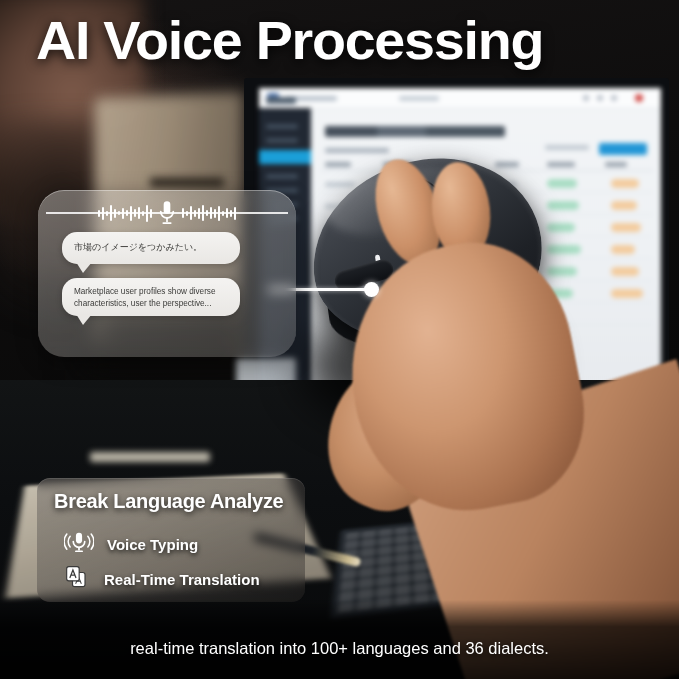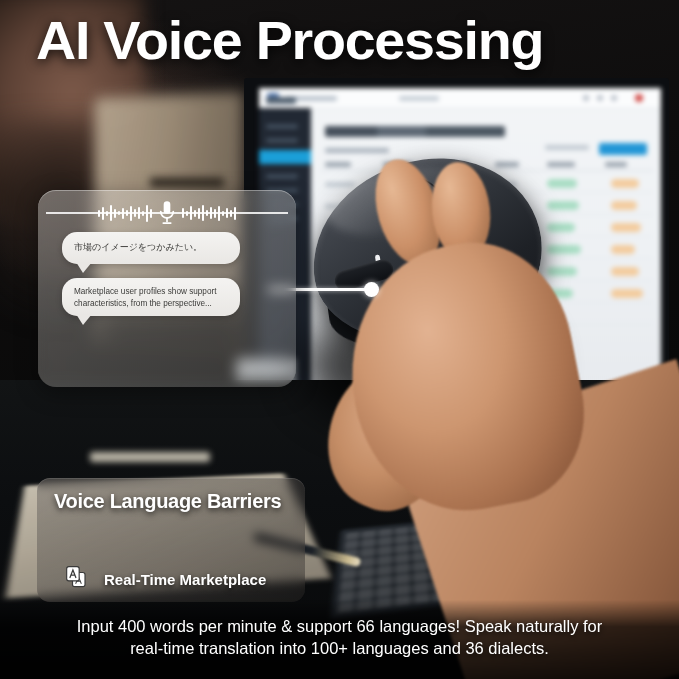--- a/index.html
+++ b/index.html
@@ -132,23 +132,23 @@
   .leader{position:absolute;left:268px;top:288px;width:102px;height:3px;background:#fff;border-radius:2px;box-shadow:0 0 4px rgba(255,255,255,.6);}
   .leader-dot{position:absolute;left:364px;top:282px;width:15px;height:15px;border-radius:50%;background:#fff;box-shadow:0 0 6px rgba(255,255,255,.7);}
 
   
   .title{position:absolute;left:36px;top:12px;width:620px;color:#fff;
       font-size:54px;font-weight:bold;letter-spacing:-1.2px;line-height:1.05;
       font-family:"Liberation Sans",sans-serif;
       text-shadow:0 3px 12px rgba(0,0,0,.85);transform:scaleX(1.03);transform-origin:left center;}
 
   
-  .chat{position:absolute;left:38px;top:190px;width:258px;height:197px;
+  .chat{position:absolute;left:38px;top:190px;width:258px;height:167px;
       background:linear-gradient(150deg,rgba(228,226,222,.40) 0%,rgba(198,195,190,.34) 45%,rgba(160,158,154,.30) 100%);
-      border-radius:18px;backdrop-filter:blur(6px);
+      border-radius:26px;backdrop-filter:blur(6px);
       box-shadow:0 6px 22px rgba(0,0,0,.40), inset 0 1px 0 rgba(255,255,255,.35);
       overflow:hidden;}
   .wave-row{position:absolute;left:0;top:8px;width:258px;height:30px;display:flex;align-items:center;}
   .wave-line{position:absolute;left:8px;right:8px;top:14px;height:2px;background:rgba(255,255,255,.85);}
   .wave{position:absolute;left:50%;top:0;transform:translateX(-50%);display:flex;align-items:center;gap:2px;height:30px;}
   .wv{width:2px;background:#fff;border-radius:1px;}
   .mic-wrap{position:relative;width:20px;height:28px;margin:0 3px;}
   .bubble{position:absolute;left:24px;width:178px;
       background:linear-gradient(180deg,#f4f3f1 0%,#e9e7e4 100%);
       border-radius:15px;padding:8px 12px;box-sizing:border-box;
@@ -367,43 +367,57 @@
         <div class="wv" style="height:5px"></div>
           <div class="wv" style="height:10px"></div>
         <div class="wv" style="height:7px"></div>
           <div class="wv" style="height:13px"></div>
       </div>
     </div>
     <div class="bubble b1">
       <span>市場のイメージをつかみたい。</span>
     </div>
     <div class="bubble b2">
-      <span>Marketplace user profiles show support characteristics, from the perspective...</span>
+      <span>Marketplace user profiles show diverse characteristics, user the perspective...</span>
     </div>
   </div>
 
   <div class="feat">
-    <div class="feat-title">Voice Language Barriers</div>
-
+    <div class="feat-title">Break Language Analyze</div>
+
+    <div class="feat-row fr1">
+      <span>
+        <svg viewBox="0 0 34 28" width="30" height="25">
+          <rect x="13.5" y="3" width="7" height="12" rx="3.5" fill="#fff"></rect>
+          <path d="M10.5 13a6.5 6.5 0 0 0 13 0" fill="none" stroke="#fff" stroke-width="1.9" stroke-linecap="round"></path>
+          <rect x="16" y="19" width="2" height="4" fill="#fff"></rect>
+          <rect x="12.5" y="23" width="9" height="1.9" rx="1" fill="#fff"></rect>
+          <path d="M7 7a9 9 0 0 0 0 12" fill="none" stroke="#fff" stroke-width="1.7" stroke-linecap="round"></path>
+          <path d="M3.2 4.4a13.5 13.5 0 0 0 0 17.2" fill="none" stroke="#fff" stroke-width="1.7" stroke-linecap="round"></path>
+          <path d="M27 7a9 9 0 0 1 0 12" fill="none" stroke="#fff" stroke-width="1.7" stroke-linecap="round"></path>
+          <path d="M30.8 4.4a13.5 13.5 0 0 1 0 17.2" fill="none" stroke="#fff" stroke-width="1.7" stroke-linecap="round"></path>
+        </svg>
+      </span>
+      <span class="feat-label">Voice Typing</span>
+    </div>
 
     <div class="feat-row fr2">
       <span>
         <svg viewBox="0 0 32 30" width="27" height="25">
           <rect x="10" y="9" width="15" height="17" rx="2.5" fill="#fff" stroke="#3a3a3a" stroke-width="1.4"></rect>
           <path d="M14 22l3.2-8 3.2 8M15.1 19.4h4.2" fill="none" stroke="#3a3a3a" stroke-width="1.3" stroke-linecap="round"></path>
           <rect x="3" y="2" width="15" height="17" rx="2.5" fill="#fff" stroke="#3a3a3a" stroke-width="1.4"></rect>
           <path d="M7 15l3.5-9 3.5 9M8.3 12.1h4.6" fill="none" stroke="#3a3a3a" stroke-width="1.5" stroke-linecap="round"></path>
         </svg>
       </span>
-      <span class="feat-label">Real-Time Marketplace</span>
+      <span class="feat-label">Real-Time Translation</span>
     </div>
   </div>
 
   <div class="title">AI Voice Processing</div>
 
   <div class="cap-scrim"></div>
   <div class="caption">
-    <span>Input 400 words per minute &amp; support 66 languages! Speak naturally for</span>
     <br>
     <span>real-time translation into 100+ languages and 36 dialects.</span>
   </div>
 
 </div>
 
 </body></html>

